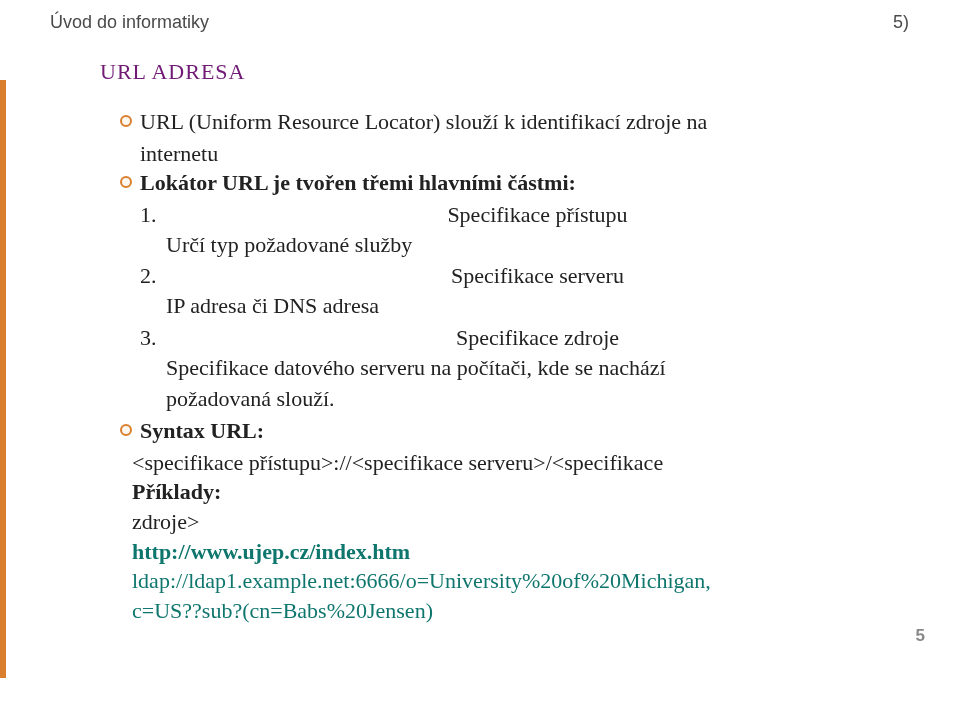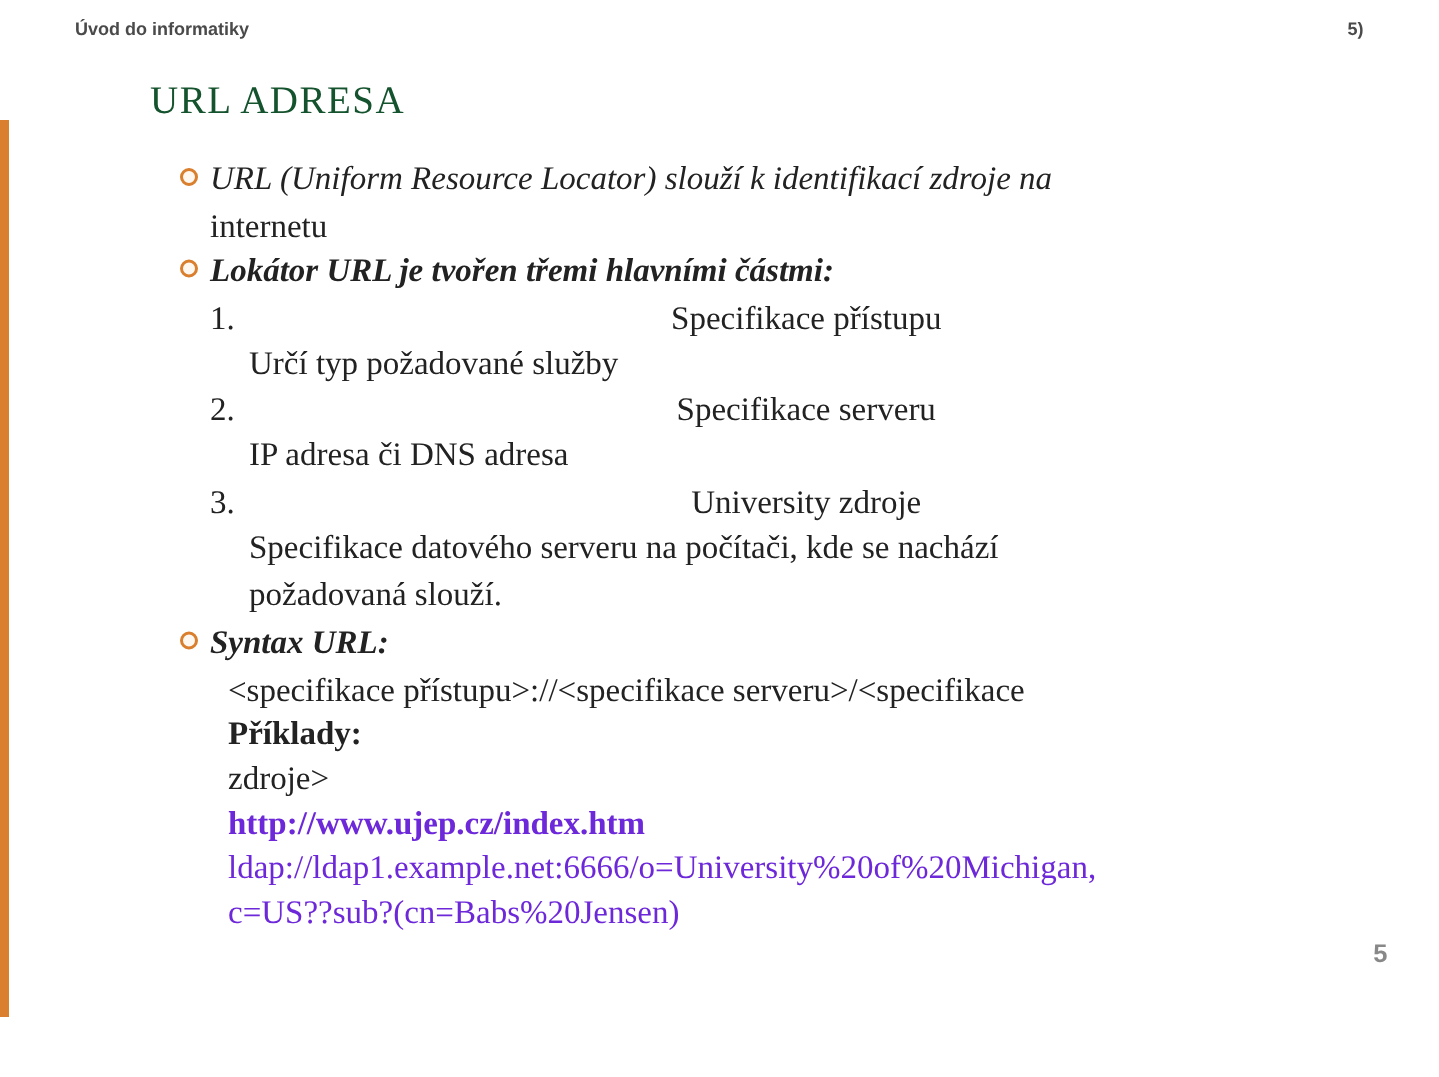--- a/index.html
+++ b/index.html
@@ -20,45 +20,44 @@
     background: #d97f2e;
   }
   .slide {
     padding: 12px 50px 30px 50px;
   }
   .header {
     display: flex;
     justify-content: space-between;
     align-items: center;
     font-family: Arial, Helvetica, sans-serif;
-    font-weight: bold;
-    font-size: 12px;
+    font-weight: normal;
+    font-size: 18px;
     color: #4a4a4a;
     margin-bottom: 26px;
   }
   .title {
     font-family: Georgia, serif;
-    font-size: 26px;
+    font-size: 22px;
     font-weight: normal;
-    color: #14532d;
+    color: #701a75;
     letter-spacing: 1px;
     margin-left: 50px;
     margin-bottom: 22px;
   }
   .content {
     margin-left: 70px;
     font-size: 22px;
     color: #222;
     line-height: 1.35;
   }
   .bullet {
     position: relative;
     padding-left: 20px;
     margin-bottom: 2px;
-    font-style: italic;
   }
   .bullet .ring {
     position: absolute;
     left: 0;
     top: 8px;
     width: 12px;
     height: 12px;
     border: 2px solid #d97f2e;
     background: #fff8f0;
     border-radius: 50%;
@@ -78,23 +77,23 @@
   }
   .numbody {
     flex: 1;
     text-align: center;
   }
   .subline {
     margin-left: 26px;
     margin-bottom: 2px;
   }
   .syntax-line {
-    margin-left: 32px;
+    margin-left: 12px;
   }
-  .red { color: #6d28d9; }
+  .red { color: #0f766e; }
   .page-num {
     position: absolute;
     right: 34px;
     bottom: 72px;
     font-family: Arial, sans-serif;
     font-size: 17px;
     color: #888;
     font-weight: bold;
   }
 </style>
@@ -133,21 +132,21 @@
       <div class="subline">Určí typ požadované služby</div>
 
       <div class="numitem">
         <span class="num">2.</span>
         <span class="numbody">Specifikace serveru</span>
       </div>
       <div class="subline">IP adresa či DNS adresa</div>
 
       <div class="numitem">
         <span class="num">3.</span>
-        <span class="numbody">University zdroje</span>
+        <span class="numbody">Specifikace zdroje</span>
       </div>
       <div class="subline">Specifikace datového serveru na počítači, kde se nachází</div>
       <div class="subline">požadovaná slouží.</div>
     </div>
 
     <div class="bullet">
       <span class="ring"></span>
       <span class="bold">Syntax URL:</span>
     </div>
     <div class="syntax-line">&lt;specifikace přístupu&gt;://&lt;specifikace serveru&gt;/&lt;specifikace</div>

